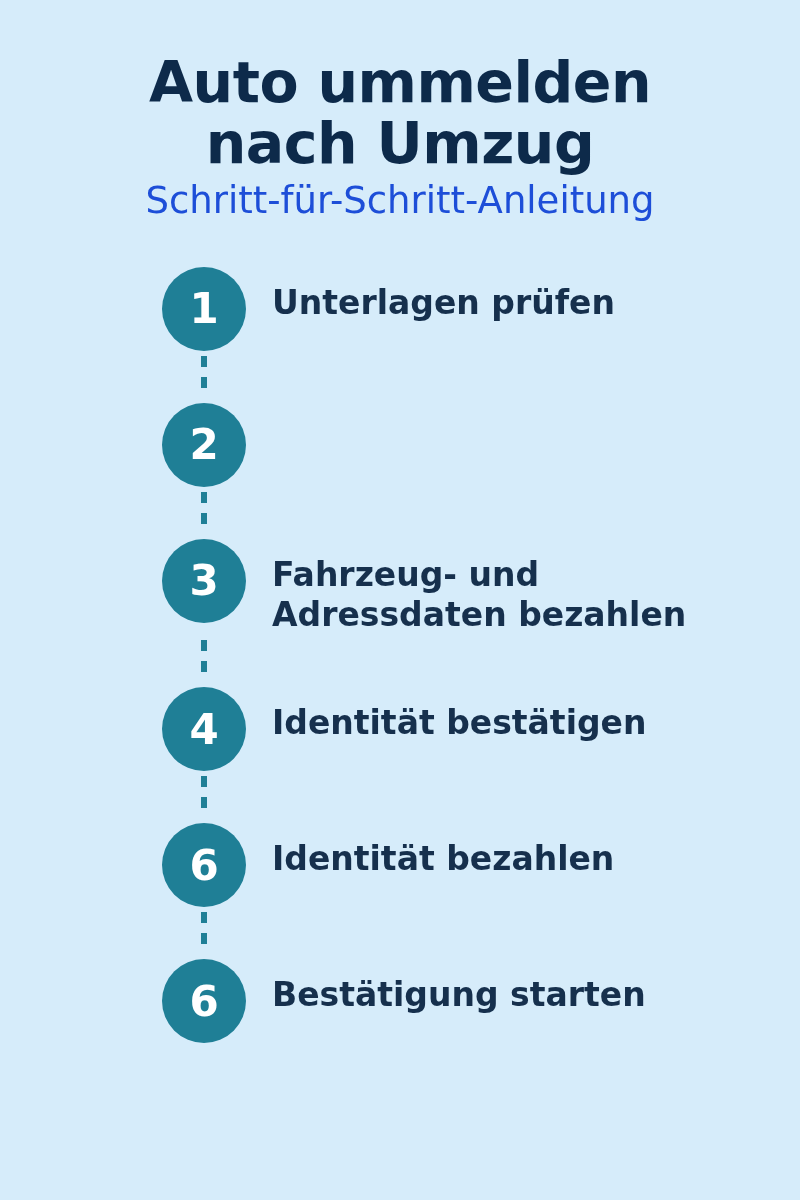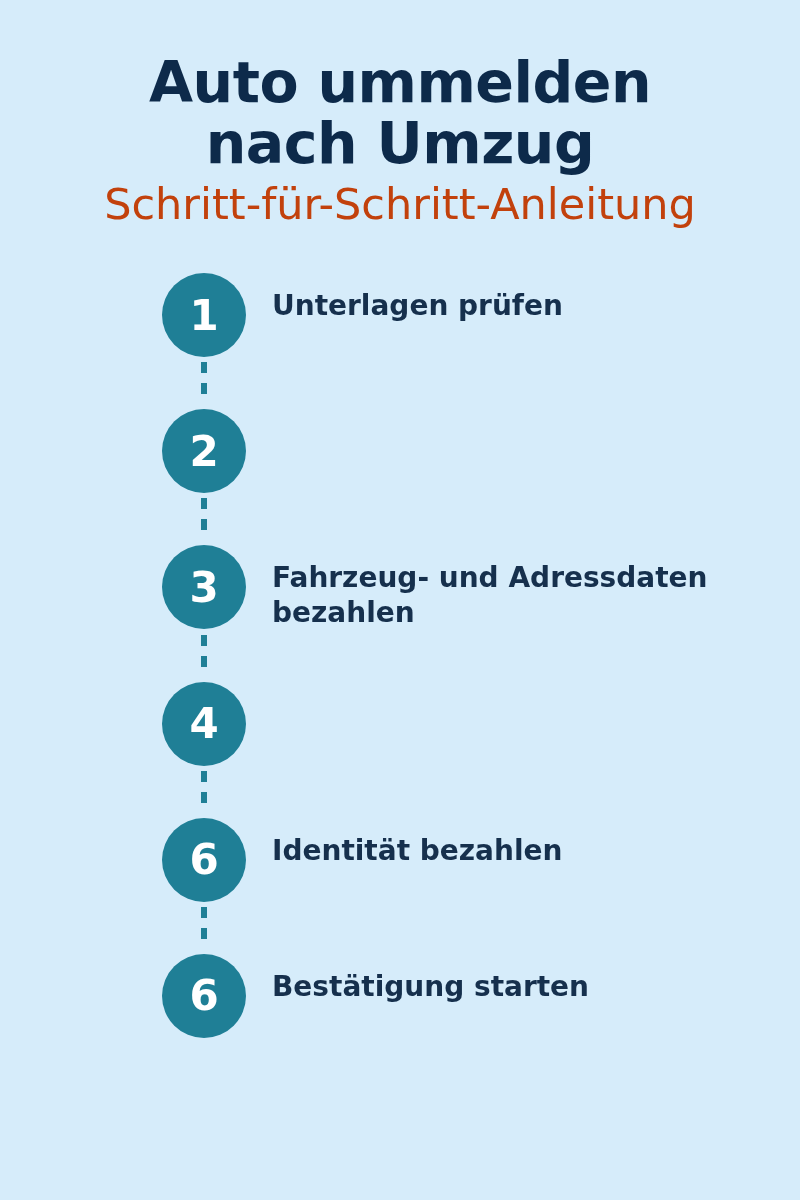--- a/index.html
+++ b/index.html
@@ -31,24 +31,24 @@
     font-size: 57px;
     line-height: 1.07;
     font-weight: 700;
     color: #0d2a4a;
     letter-spacing: -0.5px;
     margin: 0 0 6px 0;
     padding: 0 30px;
     font-family: "DejaVu Sans", sans-serif;
   }
   .subtitle {
-    font-size: 43px;
+    font-size: 37px;
     line-height: 1.15;
     font-weight: 400;
-    color: #c2410c;
+    color: #1d4ed8;
     margin: 0;
     font-family: "DejaVu Sans", sans-serif;
   }
   .steps {
     margin-top: 44px;
     width: 100%;
     display: flex;
     flex-direction: column;
     align-items: flex-start;
     padding-left: 122px;
@@ -72,21 +72,21 @@
     align-items: center;
     justify-content: center;
     font-size: 42px;
     font-weight: 700;
     font-family: "DejaVu Sans", sans-serif;
     box-sizing: border-box;
   }
   .step-label {
     margin-left: 26px;
     color: #16304d;
-    font-size: 28px;
+    font-size: 33px;
     font-weight: 700;
     line-height: 1.22;
     max-width: 460px;
     padding-top: 16px;
     font-family: "DejaVu Sans", sans-serif;
   }
   .connector {
     width: 84px;
     height: 52px;
     display: flex;
@@ -136,20 +136,21 @@
     <div class="step">
       <div class="badge">3</div>
       <div class="step-label">Fahrzeug- und Adressdaten bezahlen</div>
     </div>
     <div class="connector">
       <div class="dash-line"></div>
     </div>
 
     <div class="step">
       <div class="badge">4</div>
+      <div class="step-label">Identität bestätigen</div>
     </div>
     <div class="connector">
       <div class="dash-line"></div>
     </div>
 
     <div class="step">
       <div class="badge">6</div>
       <div class="step-label">Identität bezahlen</div>
     </div>
     <div class="connector">

